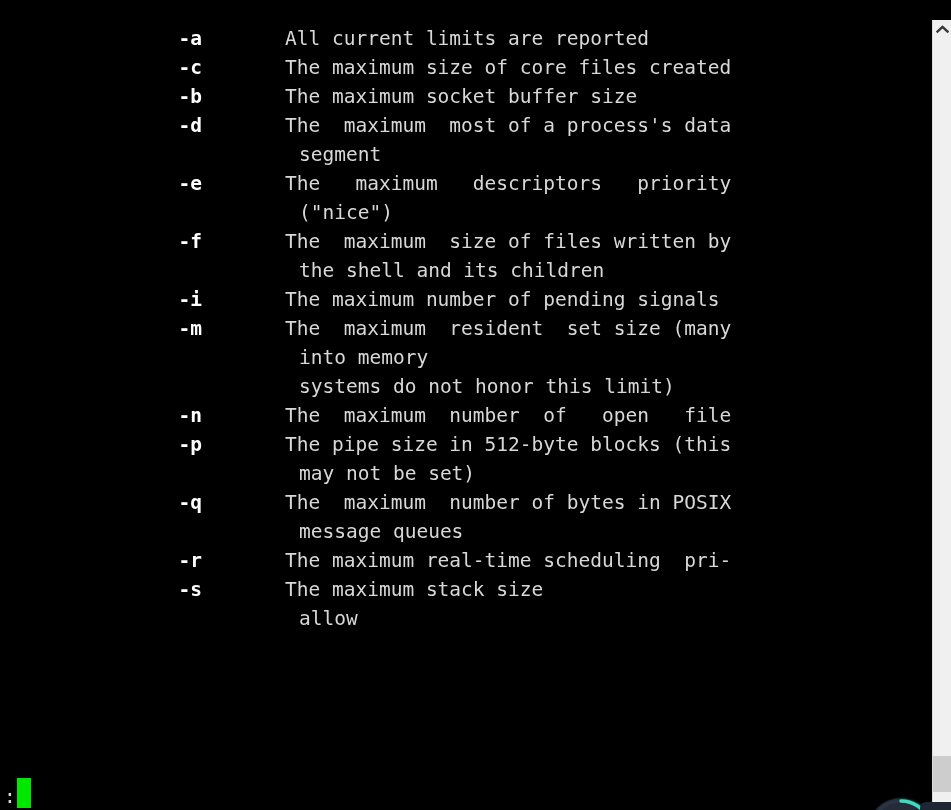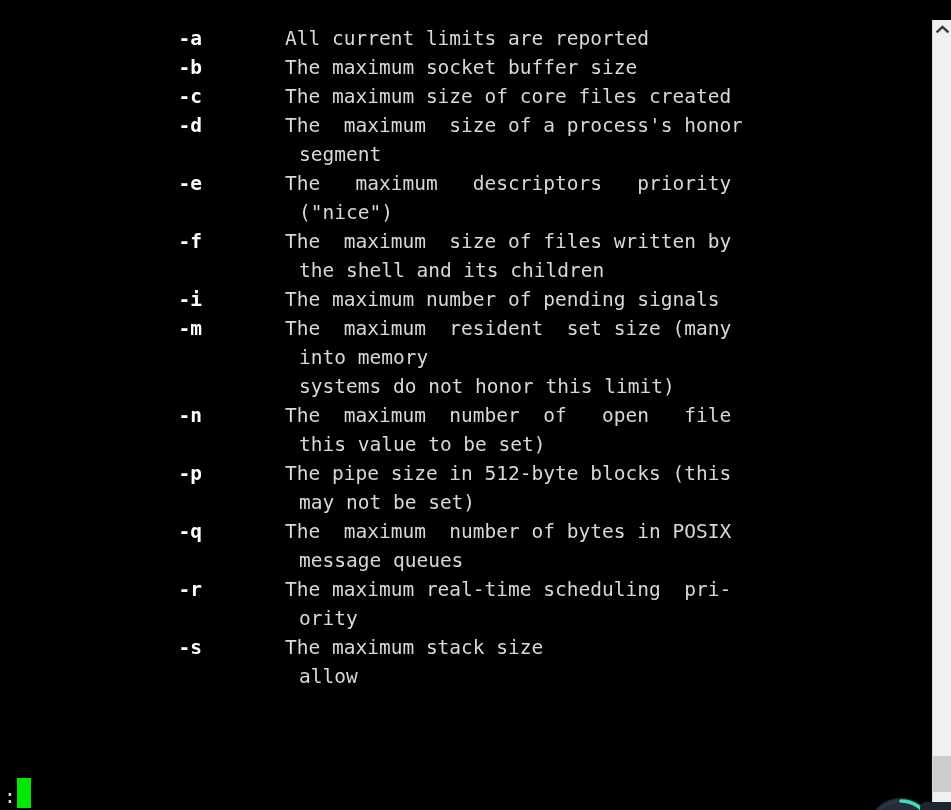--- a/index.html
+++ b/index.html
@@ -180,51 +180,49 @@
 </head>
 <body>
 
 <div id="screen">
 
   <div id="terminal">
     <div class="man-body">
 
       <div class="man-line"><span class="flag-col"><span class="flag">-a</span></span><span class="desc-col">All current limits are reported</span></div>
 
+      <div class="man-line"><span class="flag-col"><span class="flag">-c</span></span><span class="desc-col">The maximum size of core files created</span></div>
+
       <div class="man-line"><span class="flag-col"><span class="flag">-b</span></span><span class="desc-col">The maximum socket buffer size</span></div>
 
-      <div class="man-line"><span class="flag-col"><span class="flag">-c</span></span><span class="desc-col">The maximum size of core files created</span></div>
-
-      <div class="man-line"><span class="flag-col"><span class="flag">-d</span></span><span class="desc-col">The  maximum  size of a process's honor</span></div>
+      <div class="man-line"><span class="flag-col"><span class="flag">-d</span></span><span class="desc-col">The  maximum  most of a process's data</span></div>
       <div class="man-line"><span class="cont-col">segment</span></div>
 
       <div class="man-line"><span class="flag-col"><span class="flag">-e</span></span><span class="desc-col">The   maximum   descriptors   priority</span></div>
       <div class="man-line"><span class="cont-col">("nice")</span></div>
 
       <div class="man-line"><span class="flag-col"><span class="flag">-f</span></span><span class="desc-col">The  maximum  size of files written by</span></div>
       <div class="man-line"><span class="cont-col">the shell and its children</span></div>
 
       <div class="man-line"><span class="flag-col"><span class="flag">-i</span></span><span class="desc-col">The maximum number of pending signals</span></div>
 
       <div class="man-line"><span class="flag-col"><span class="flag">-m</span></span><span class="desc-col">The  maximum  resident  set size (many</span></div>
 
       <div class="man-line"><span class="cont-col">into memory</span></div>
       <div class="man-line"><span class="cont-col">systems do not honor this limit)</span></div>
 
       <div class="man-line"><span class="flag-col"><span class="flag">-n</span></span><span class="desc-col">The  maximum  number  of   open   file</span></div>
-      <div class="man-line"><span class="cont-col">this value to be set)</span></div>
 
       <div class="man-line"><span class="flag-col"><span class="flag">-p</span></span><span class="desc-col">The pipe size in 512-byte blocks (this</span></div>
       <div class="man-line"><span class="cont-col">may not be set)</span></div>
 
       <div class="man-line"><span class="flag-col"><span class="flag">-q</span></span><span class="desc-col">The  maximum  number of bytes in POSIX</span></div>
       <div class="man-line"><span class="cont-col">message queues</span></div>
 
       <div class="man-line"><span class="flag-col"><span class="flag">-r</span></span><span class="desc-col">The maximum real-time scheduling  pri-</span></div>
-      <div class="man-line"><span class="cont-col">ority</span></div>
 
       <div class="man-line"><span class="flag-col"><span class="flag">-s</span></span><span class="desc-col">The maximum stack size</span></div>
 
       <div class="man-line"><span class="cont-col">allow</span></div>
 
     </div>
 
     <div id="pager-prompt"><span>:</span><span id="pager-cursor"></span></div>
   </div>
 

